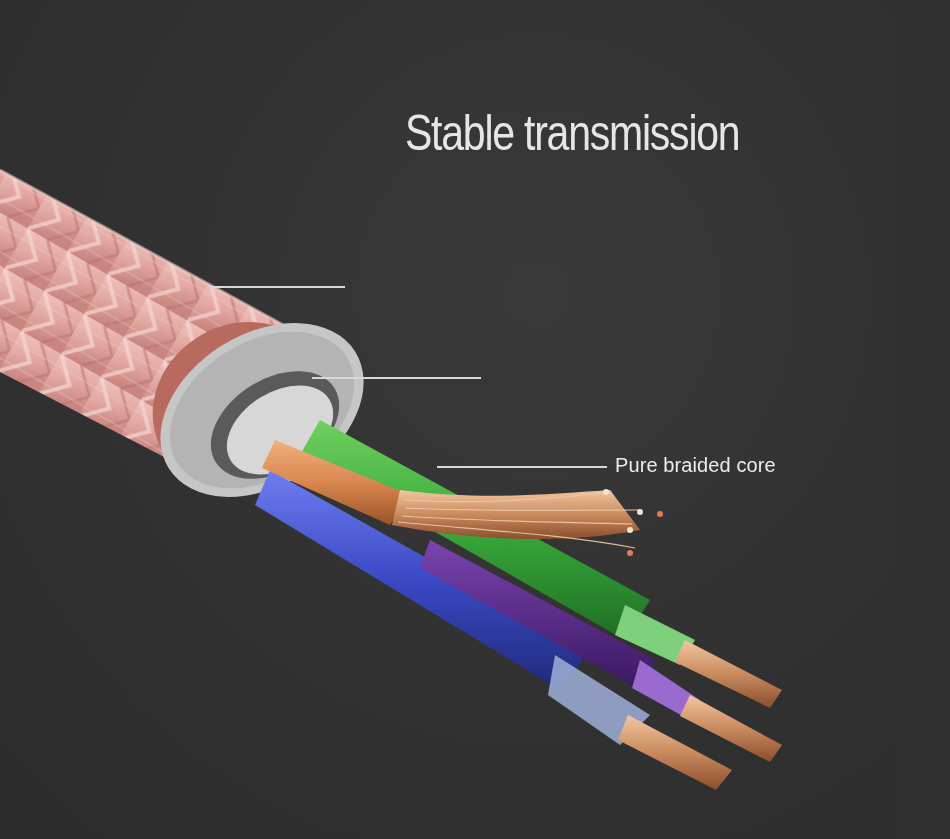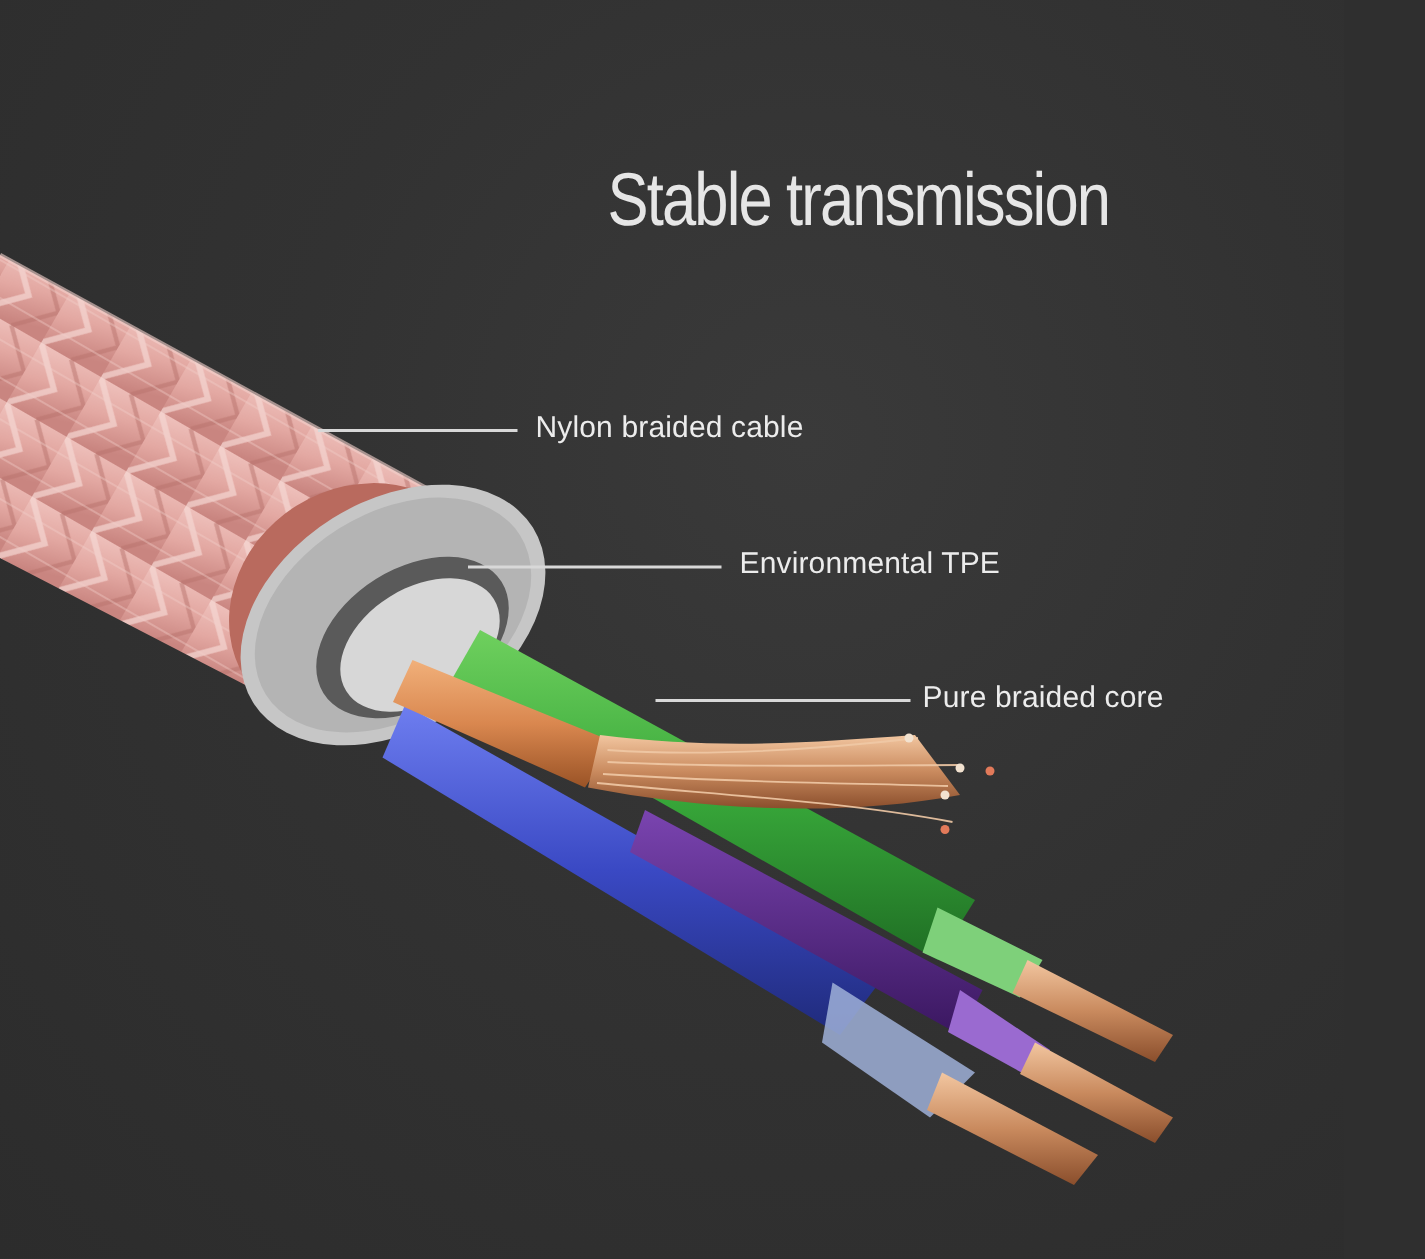--- a/index.html
+++ b/index.html
@@ -115,20 +115,18 @@
       <circle cx="640" cy="512" r="3" fill="#f2e2d0"></circle>
       <circle cx="660" cy="514" r="3" fill="#e27a5a"></circle>
       <circle cx="630" cy="530" r="3" fill="#f2e2d0"></circle>
       <circle cx="630" cy="553" r="3" fill="#e27a5a"></circle>
     </g>
   </svg>
 
   <div class="title">Stable transmission</div>
 
   <div class="callout-line" style="left:212px; top:286px; width:133px;"></div>
-  <div class="callout-label" style="left:357px; top:274px;">Nylon braided cable</div>
 
   <div class="callout-line" style="left:312px; top:377px; width:169px;"></div>
-  <div class="callout-label" style="left:493px; top:365px;">Environmental TPE</div>
 
   <div class="callout-line" style="left:437px; top:466px; width:170px;"></div>
   <div class="callout-label" style="left:615px; top:454px;">Pure braided core</div>
 </div>
 
 </body></html>

